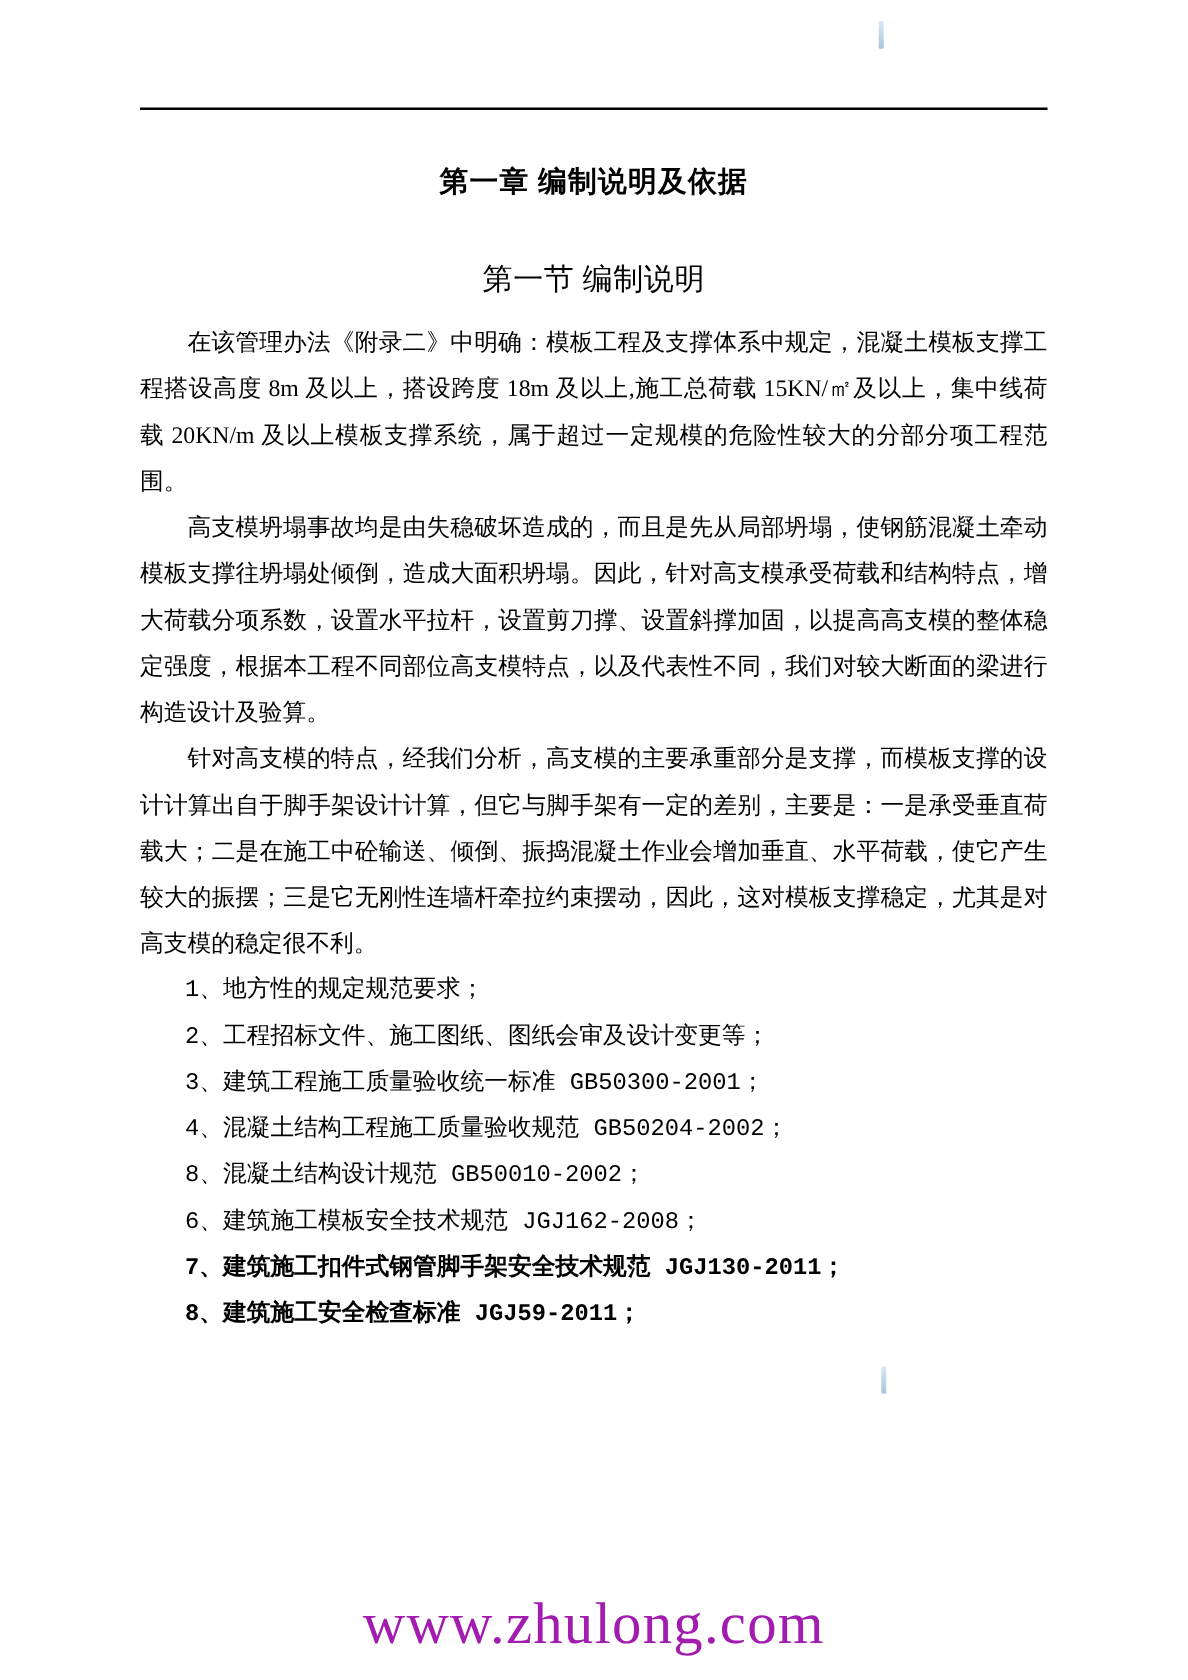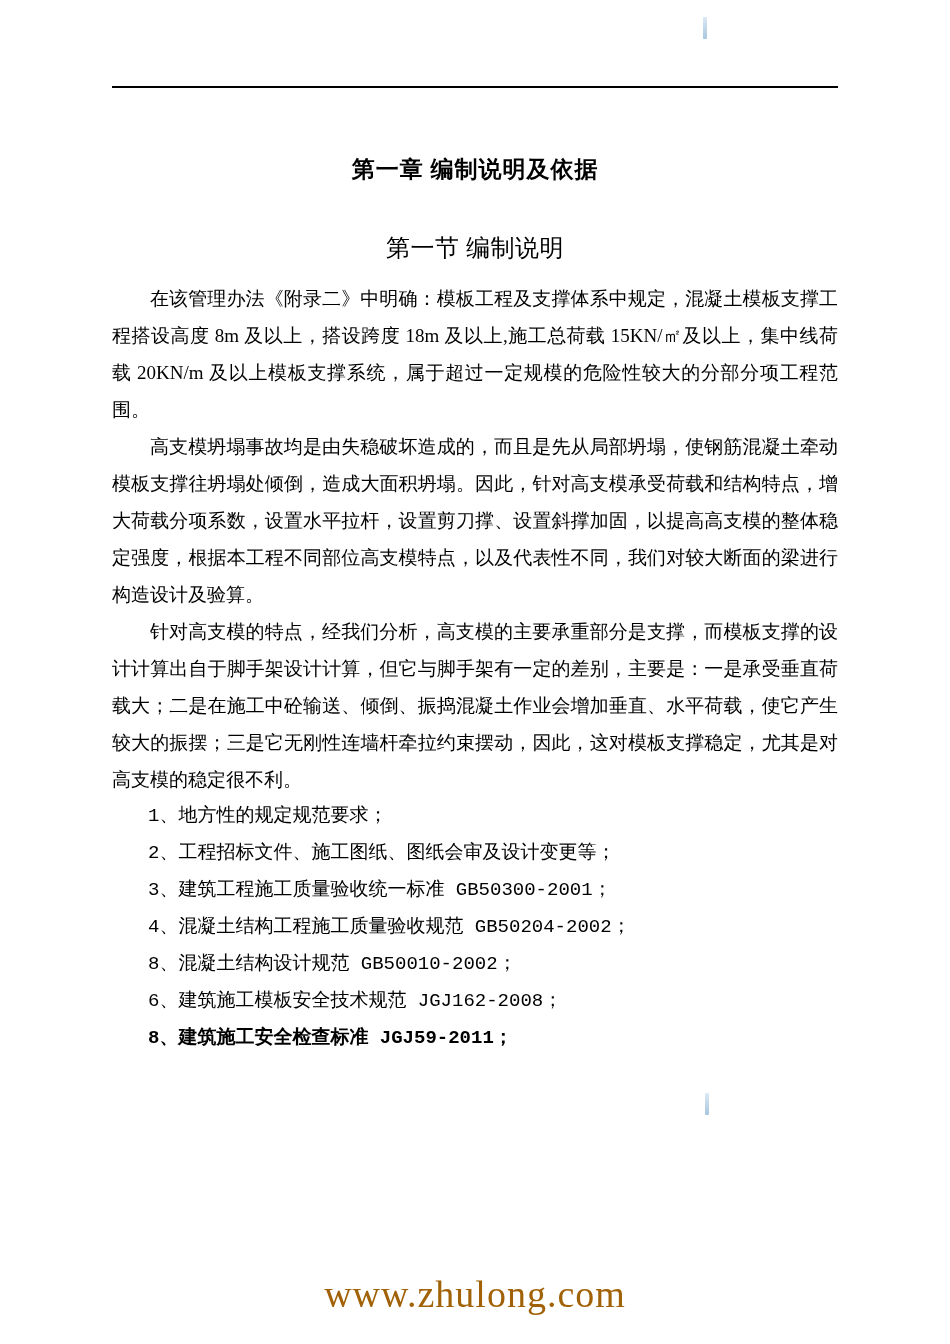--- a/index.html
+++ b/index.html
@@ -33,21 +33,20 @@
     width: 726px;
     height: 0;
     border-top: 2px solid #000000;
   }
   
   .content {
     position: absolute;
     left: 112px;
     top: 130px;
     width: 726px;
-    margin-top: 24px;
   }
   .chapter-title {
     font-size: 23px;
     font-weight: bold;
     text-align: center;
     letter-spacing: 1px;
     margin: 0 0 44px 0;
     line-height: 1.4;
   }
   .section-title {
@@ -95,23 +94,23 @@
     background: linear-gradient(to bottom, #dce9f5, #a8c6de);
     border-radius: 1px;
   }
   .watermark {
     position: absolute;
     left: 0;
     top: 1272px;
     width: 950px;
     text-align: center;
     font-family: "Liberation Serif", "DejaVu Serif", serif;
-    font-size: 38px;
+    font-size: 47px;
     letter-spacing: 1px;
-    color: #a16207;
+    color: #a21caf;
     white-space: nowrap;
     user-select: none;
   }
 </style>
 </head>
 <body>
 
 <div class="page">
 
   <div class="header-cursor"></div>
@@ -131,20 +130,21 @@
     <p class="body-text">针对高支模的特点，经我们分析，高支模的主要承重部分是支撑，而模板支撑的设计计算出自于脚手架设计计算，但它与脚手架有一定的差别，主要是：一是承受垂直荷载大；二是在施工中砼输送、倾倒、振捣混凝土作业会增加垂直、水平荷载，使它产生较大的振摆；三是它无刚性连墙杆牵拉约束摆动，因此，这对模板支撑稳定，尤其是对高支模的稳定很不利。</p>
 
 
     <ol class="ref-list">
       <li>1、地方性的规定规范要求；</li>
       <li>2、工程招标文件、施工图纸、图纸会审及设计变更等；</li>
       <li>3、建筑工程施工质量验收统一标准 GB50300-2001；</li>
       <li>4、混凝土结构工程施工质量验收规范 GB50204-2002；</li>
       <li>8、混凝土结构设计规范 GB50010-2002；</li>
       <li>6、建筑施工模板安全技术规范 JGJ162-2008；</li>
+      <li class="bold">7、建筑施工扣件式钢管脚手架安全技术规范 JGJ130-2011；</li>
       <li class="bold">8、建筑施工安全检查标准 JGJ59-2011；</li>
     </ol>
 
   </div>
 
   <div class="body-cursor"></div>
 
   <div class="watermark">www.zhulong.com</div>
 
 </div>

